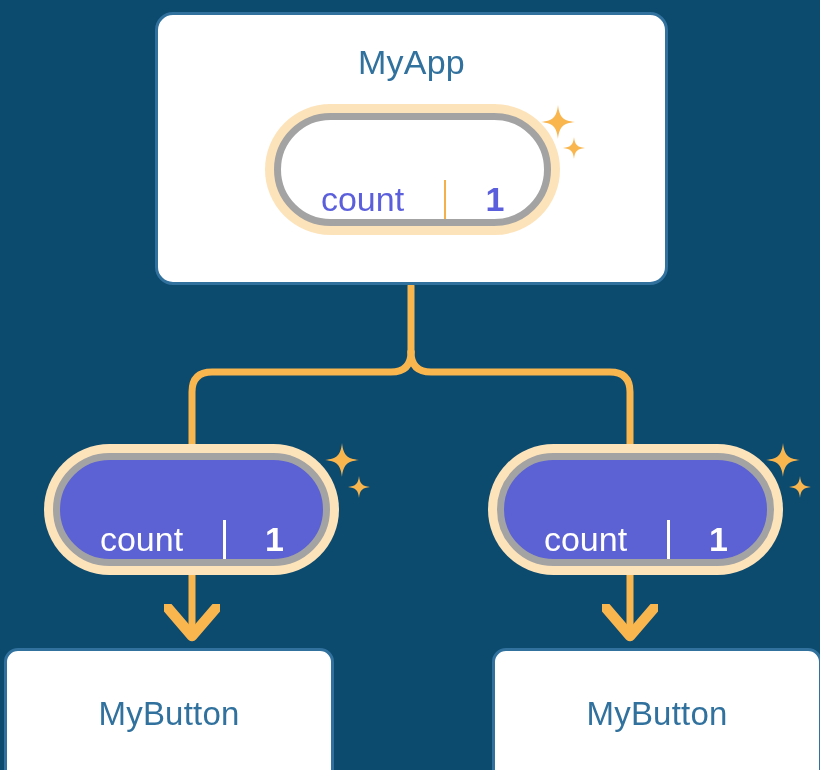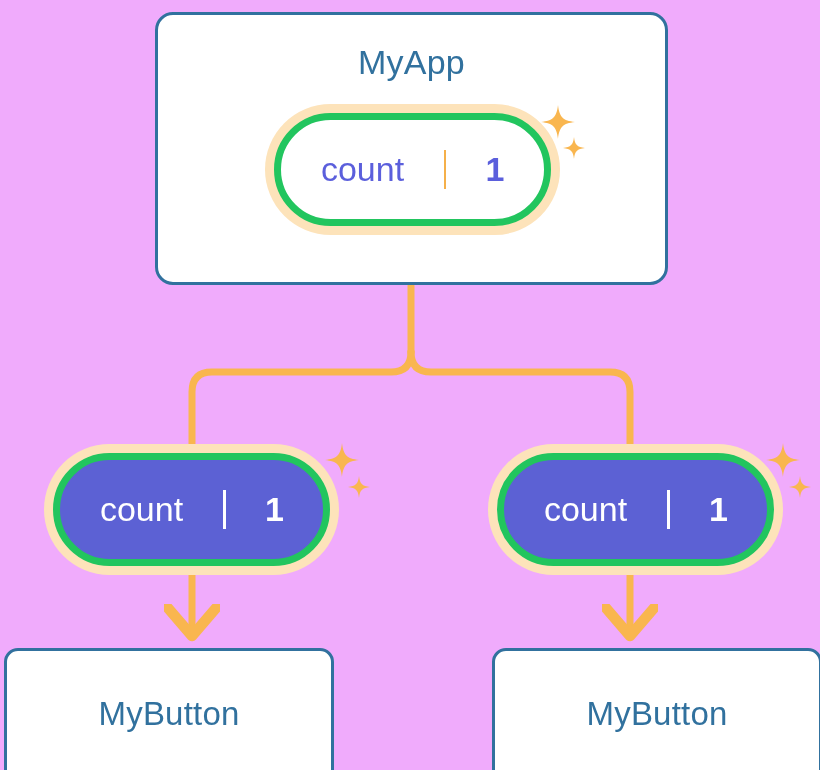--- a/index.html
+++ b/index.html
@@ -10,21 +10,21 @@
     width: 820px;
     height: 770px;
     background: #4c666e;
     font-family: "Liberation Sans", sans-serif;
     overflow: hidden;
   }
   #stage {
     position: relative;
     width: 820px;
     height: 770px;
-    background: #f0abfc;
+    background: #0c4a6e;
   }
 
   
   #wires {
     position: absolute;
     left: 0; top: 0;
     width: 820px;
     height: 770px;
     pointer-events: none;
   }
@@ -80,24 +80,24 @@
   .pill-halo {
     position: absolute;
     left: 0; top: 0; right: 0; bottom: 0;
     border-radius: 999px;
     background: #fde3ba;
   }
   .pill {
     position: absolute;
     left: 9px; top: 9px; right: 9px; bottom: 9px;
     border-radius: 999px;
-    border: 7px solid #22c55e;
+    border: 7px solid #a3a3a3;
     box-sizing: border-box;
     display: flex;
-    align-items: center;
+    align-items: flex-end;
     overflow: hidden;
   }
   .pill-key, .pill-val {
     display: flex;
     align-items: center;
     justify-content: center;
     box-sizing: border-box;
   }
   .pill-key {
     flex: 0 0 62%;

